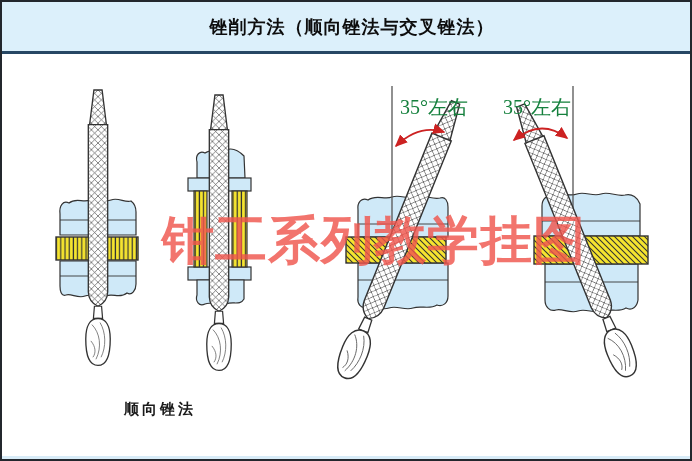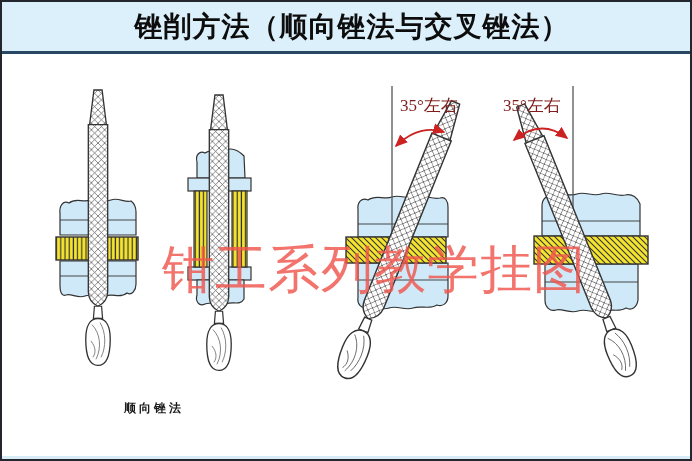--- a/index.html
+++ b/index.html
@@ -7,42 +7,42 @@
     position:relative;width:692px;height:461px;box-sizing:border-box;
     background:#d8ecf8;border:2px solid #23272d;overflow:hidden;
     font-family:"Liberation Sans",sans-serif;
   }
   .title-bar{
     position:absolute;left:0;top:0;width:688px;height:49px;
     background:#dcf0fb;border-bottom:3px solid #274764;
     display:flex;align-items:center;justify-content:center;
   }
   .title-text{
-    font-size:28px;font-weight:bold;color:#0d0d0d;letter-spacing:1px;white-space:nowrap;margin-left:12px;
+    font-size:18px;font-weight:bold;color:#0d0d0d;letter-spacing:1px;white-space:nowrap;margin-left:12px;
   }
   .content{
     position:absolute;left:0;top:52px;width:688px;height:402px;background:#ffffff;
   }
   .art{position:absolute;left:0;top:0;z-index:1;}
   .angle-label{
     position:absolute;z-index:2;font-family:"Liberation Serif",serif;
-    font-size:17px;color:#7f1d1d;white-space:nowrap;
+    font-size:20px;color:#15803d;white-space:nowrap;
   }
   .angle-left{left:398px;top:40px;}
   .angle-right{left:501px;top:40px;}
   .caption{
-    position:absolute;z-index:2;font-size:12px;font-weight:bold;color:#1a1a1a;
+    position:absolute;z-index:2;font-size:15px;font-weight:bold;color:#1a1a1a;
     letter-spacing:3px;white-space:nowrap;
   }
   .caption-straight{left:122px;top:346px;}
   .caption-cross{left:462px;top:346px;}
   .watermark{
     position:absolute;left:160px;top:152px;z-index:5;
-    font-size:52px;font-weight:normal;letter-spacing:1px;white-space:nowrap;
-    color:#f0564e;opacity:0.82;pointer-events:none;margin-top:29px;
+    font-size:52px;font-weight:bold;letter-spacing:1px;white-space:nowrap;
+    color:#f0564e;opacity:0.82;pointer-events:none;
   }
 </style>
 </head>
 <body>
 
 <div class="canvas">
 
   <div class="title-bar">
     <div class="title-text">锉削方法（顺向锉法与交叉锉法）</div>
   </div>

